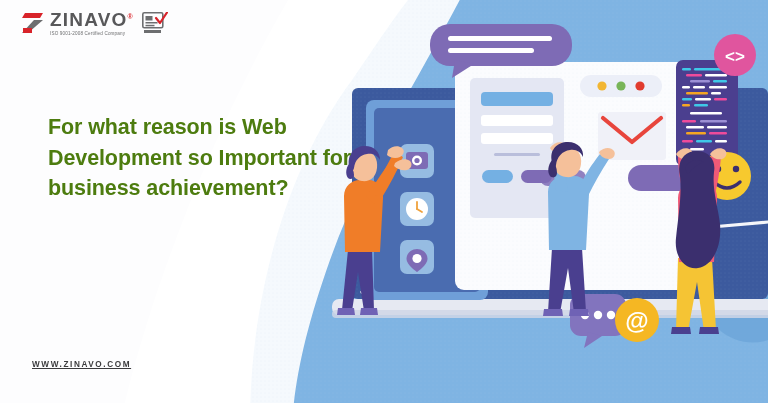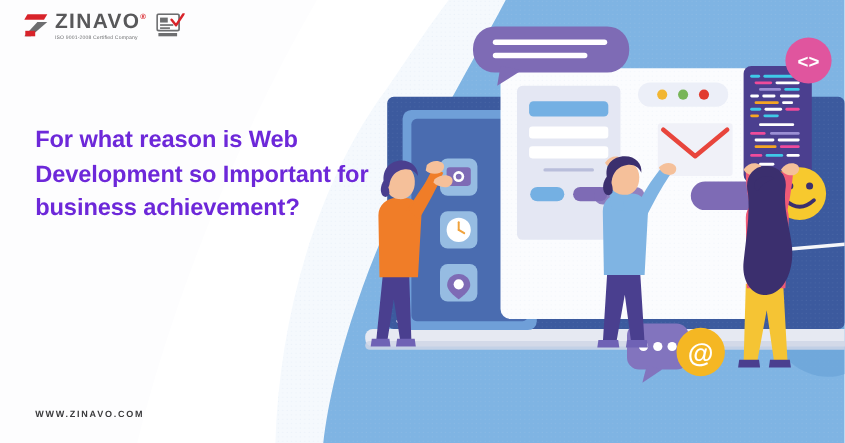--- a/index.html
+++ b/index.html
@@ -31,29 +31,29 @@
     position:relative;
   }
   .logo-word sup { font-size:7px; color:#d8232a; vertical-align:super; }
   .logo-tag {
     font-size:4.6px; color:#6d6e70; letter-spacing:0.15px;
     margin-top:2.5px; white-space:nowrap;
   }
   .logo-iso { width:26px; height:22px; flex:none; margin-left:2px; }
 
   .headline {
-    position:absolute; left:32px; top:112px; width:310px;
+    position:absolute; left:48px; top:112px; width:310px;
     font-size:21.5px; line-height:1.42; font-weight:bold;
-    color:#6d28d9; letter-spacing:-0.1px;
+    color:#4d7c0f; letter-spacing:-0.1px;
     z-index:40;
   }
   .site-url {
-    position:absolute; left:32px; top:372px;
+    position:absolute; left:32px; top:360px;
     font-size:8.2px; font-weight:bold; letter-spacing:1.6px;
-    color:#3b3b3d; z-index:40;
+    color:#3b3b3d; z-index:40;text-decoration:underline;
   }
 </style>
 </head>
 <body>
 
 <div class="banner">
 
   <svg class="bg-svg" viewBox="0 0 768 403">
     <defs>
       <pattern id="dots" width="4" height="4" patternUnits="userSpaceOnUse">

